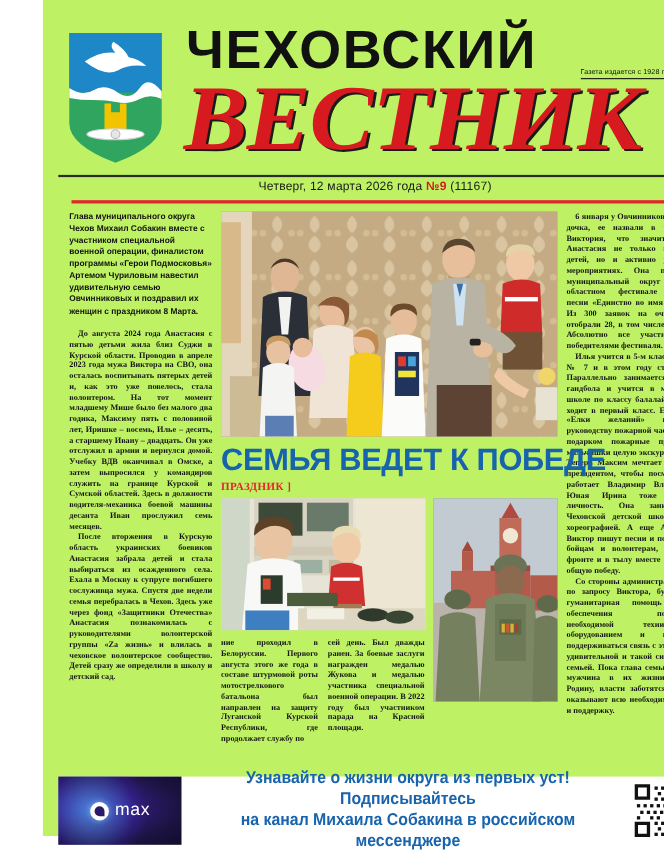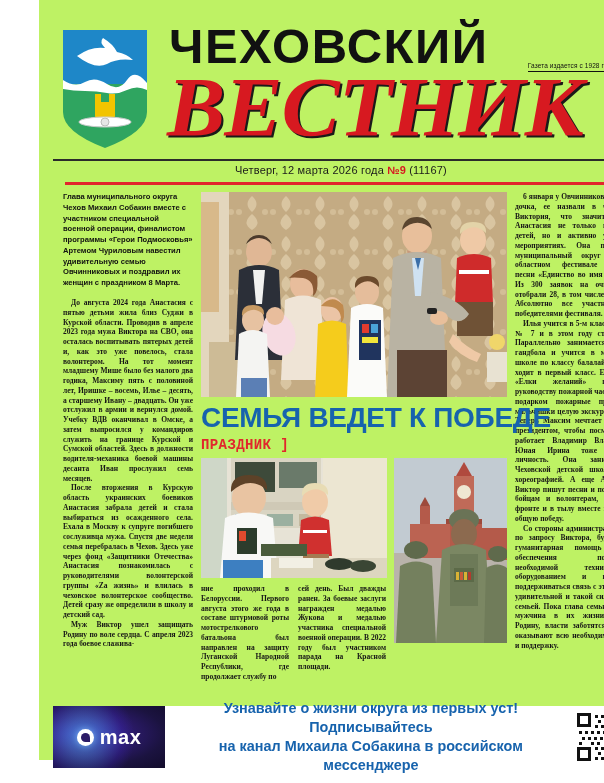--- a/index.html
+++ b/index.html
@@ -120,23 +120,23 @@
     font-family:"Liberation Sans", sans-serif;
     font-weight:bold;
     font-size:28px;
     color:#1763ad;
     letter-spacing:-0.3px;
     line-height:1.08;
     margin-top:6px;
     white-space:nowrap;
   }
   .rubric {
-    font-family:Liberation Mono, monospace;
+    font-family:Liberation Serif, serif;
     font-weight:bold;
-    font-size:14px;
+    font-size:10px;
     color:#e1262c;
     letter-spacing:.4px;
     margin-top:4px; margin-bottom:5px;
   }
   .photo-row { display:flex; gap:7px; margin-top:2px; }
   .photo-a { width:186px; height:120px; overflow:hidden; position:relative; background:#d8d2c4; }
   .photo-b { width:113px; height:185px; overflow:hidden; position:relative; background:#9aa7ae; }
   .mid-cols { display:flex; gap:9px; margin-top:6px; width:186px; }
   .mid-cols .mc { width:88px; }
 
@@ -164,21 +164,21 @@
     box-shadow:0 0 6px rgba(150,200,255,.6);
   }
   .max-mark::after{
     content:""; position:absolute; left:4px; top:4px;
     width:9px; height:9px; border-radius:50% 50% 0 50%;
     background:#2b1b66;
   }
   .max-word {
     position:relative;
     font-family:"Liberation Sans", sans-serif;
-    font-size:20px; font-weight:bold; color:#fff;
+    font-size:16px; font-weight:normal; color:#fff;
     letter-spacing:.5px;
   }
   .ad-text {
     flex:1;
     padding:0 10px 0 14px;
     font-family:"Liberation Sans", sans-serif;
     font-size:15.5px;
     font-weight:bold;
     color:#1763ad;
     line-height:1.22;
@@ -227,21 +227,20 @@
     <div class="red-rule"></div>
   </div>
 
   <div class="content">
 
     <div class="col-left">
       <div class="lede">Глава муниципального округа Чехов Михаил Собакин вместе с участником специальной военной операции, финалистом программы «Герои Подмосковья» Артемом Чуриловым навестил удивительную семью Овчинниковых и поздравил их женщин с праздником 8 Марта.</div>
       <div class="body-text">
         <p>До августа 2024 года Анастасия с пятью детьми жила близ Суджи в Курской области. Проводив в апреле 2023 года мужа Виктора на СВО, она осталась воспитывать пятерых детей и, как это уже повелось, стала волонтером. На тот момент младшему Мише было без малого два годика, Максиму пять с половиной лет, Иришке – восемь, Илье – десять, а старшему Ивану – двадцать. Он уже отслужил в армии и вернулся домой. Учебку ВДВ оканчивал в Омске, а затем выпросился у командиров служить на границе Курской и Сумской областей. Здесь в должности водителя-механика боевой машины десанта Иван прослужил семь месяцев.</p>
         <p>После вторжения в Курскую область украинских боевиков Анастасия забрала детей и стала выбираться из осажденного села. Ехала в Москву к супруге погибшего сослуживца мужа. Спустя две недели семья перебралась в Чехов. Здесь уже через фонд «Защитники Отечества» Анастасия познакомилась с руководителями волонтерской группы «Za жизнь» и влилась в чеховское волонтерское сообщество. Детей сразу же определили в школу и детский сад.</p>
-        <p>Муж Виктор ушел защищать Родину по воле сердца. С апреля 2023 года боевое слажива-</p>
       </div>
     </div>
 
     <div class="col-mid">
 
       <div class="hero-photo">
         <svg width="306" height="205" viewBox="0 0 306 205" xmlns="http://www.w3.org/2000/svg">
           <defs>
             <pattern id="damask" width="34" height="40" patternUnits="userSpaceOnUse">
               <rect width="34" height="40" fill="#c4ab83"></rect>
@@ -340,21 +339,21 @@
 
               <rect x="70" y="100" width="116" height="20" fill="#ddd6c0"></rect>
               <rect x="78" y="100" width="34" height="10" fill="#f2efe4"></rect>
               <ellipse cx="138" cy="106" rx="14" ry="6" fill="#2f3a2d"></ellipse>
               <ellipse cx="162" cy="108" rx="13" ry="6" fill="#3a4634"></ellipse>
               <rect x="60" y="86" width="46" height="12" fill="#4a5c3c"></rect>
             </svg>
           </div>
           <div class="mid-cols">
             <div class="mc body-text">
-              <p style="text-indent:0">ние проходил в Белоруссии. Первого августа этого же года в составе штурмовой роты мотострелкового батальона был направлен на защиту Луганской Народной Республики, где продолжает службу по</p>
+              <p style="text-indent:0">ние проходил в Белоруссии. Первого августа этого же года в составе штурмовой роты мотострелкового батальона был направлен на защиту Луганской Курской Республики, где продолжает службу по</p>
             </div>
             <div class="mc body-text">
               <p style="text-indent:0">сей день. Был дважды ранен. За боевые заслуги награжден медалью Жукова и медалью участника специальной военной операции. В 2022 году был участником парада на Красной площади.</p>
             </div>
           </div>
         </div>
         <div class="photo-b">
           <svg width="113" height="185" viewBox="0 0 113 185" xmlns="http://www.w3.org/2000/svg">
             <rect width="113" height="185" fill="#c2cbd2"></rect>
             <rect x="0" y="95" width="113" height="90" fill="#b9b3ab"></rect>

